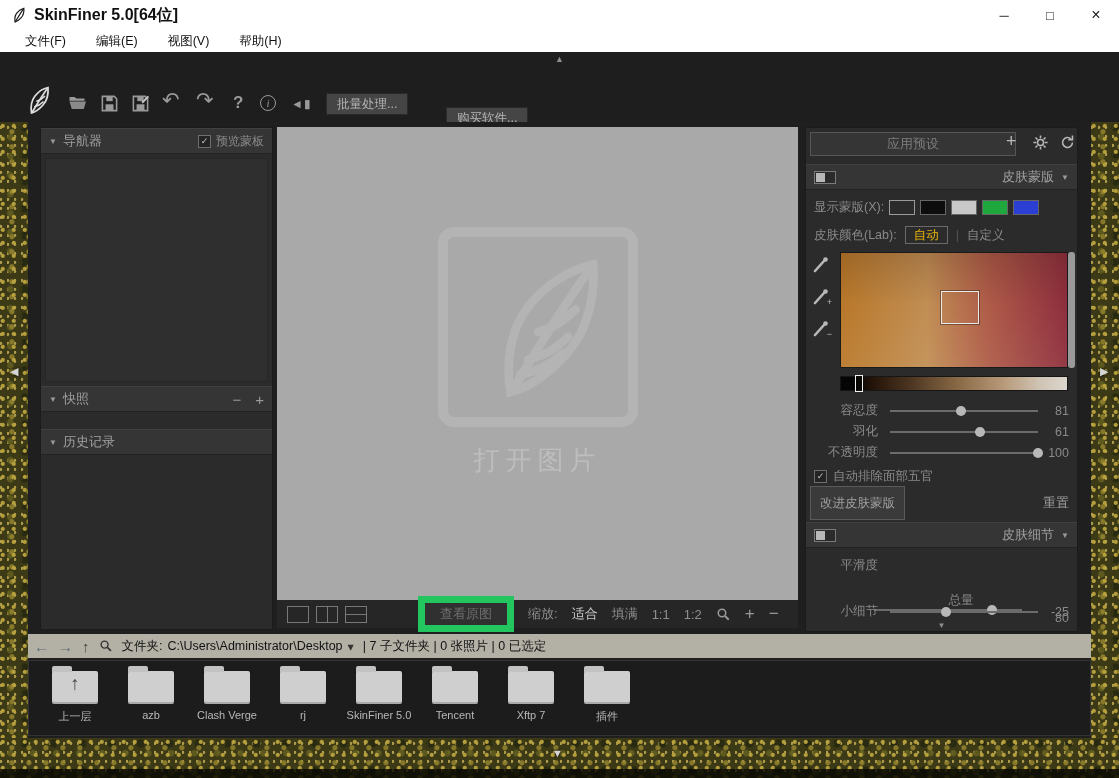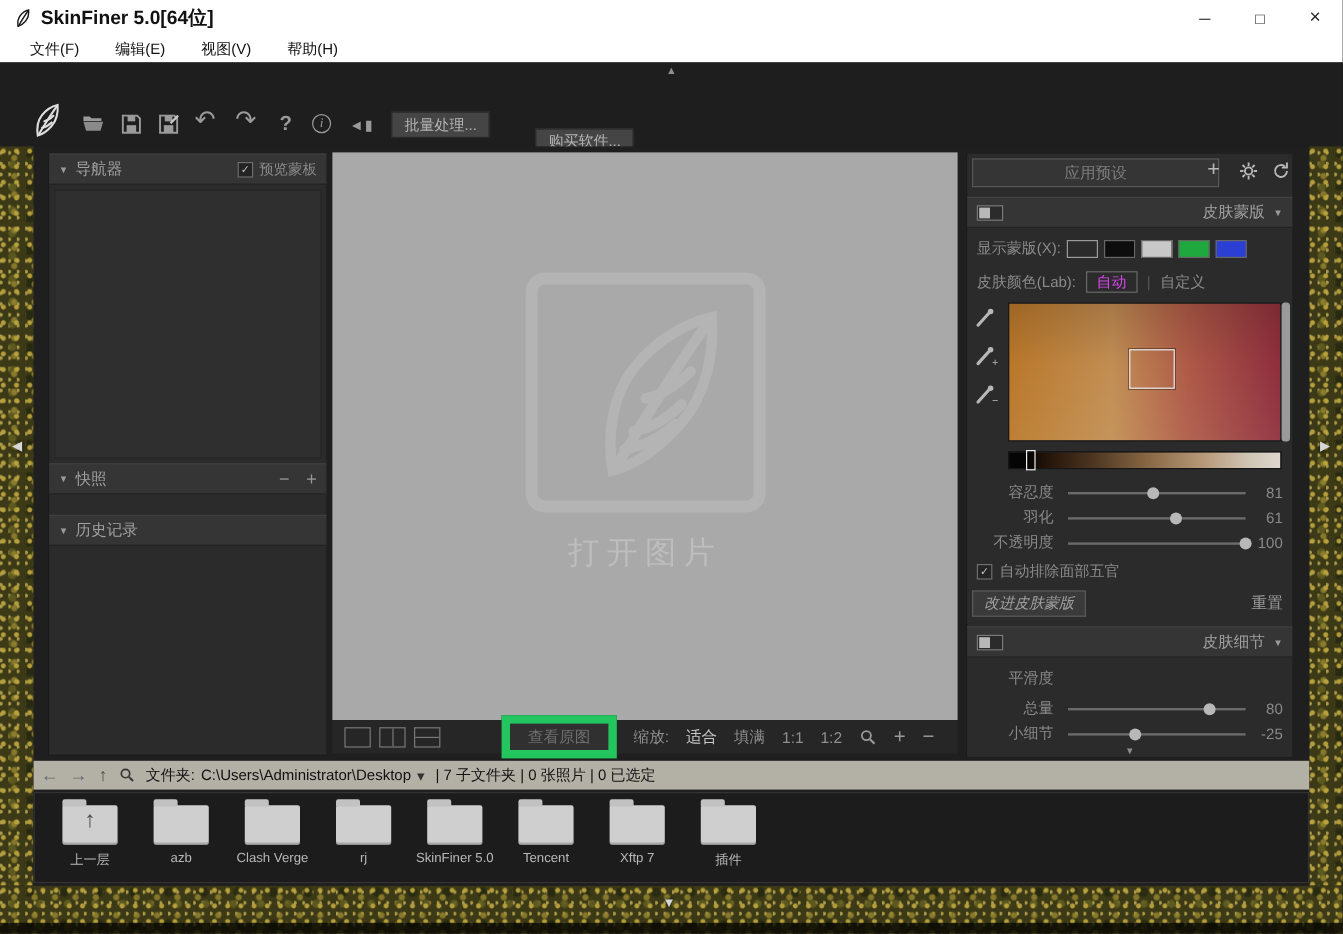--- a/index.html
+++ b/index.html
@@ -75,41 +75,41 @@
   .zoom-pm{font-size:17px;color:#9a9a9a;}
 
   
   .dropdown{position:absolute;left:4px;top:4px;width:206px;height:24px;background:#353535;border:1px solid #565656;color:#7d7d7d;font-size:13px;display:flex;align-items:center;justify-content:center;box-sizing:border-box;}
   .rp-icon{position:absolute;top:6px;color:#b8b8b8;}
   .toggle-ic{width:22px;height:13px;border:1px solid #7a7a7a;box-sizing:border-box;position:relative;background:#2b2b2b;}
   .toggle-ic::before{content:"";position:absolute;left:1px;top:1px;width:9px;height:9px;background:#b8b8b8;}
   .rp-row{position:absolute;left:0;width:100%;display:flex;align-items:center;padding:0 8px;box-sizing:border-box;color:#8a8a8a;font-size:12.5px;}
   .swatch{width:26px;height:15px;border:1px solid #666;box-sizing:border-box;margin-left:5px;}
   .swatch.none{border-color:#9a9a9a;background:transparent;}
-  .mini-btn{height:18px;padding:0 8px;border:1px solid #6a6a6a;color:#d946ef;display:flex;align-items:center;font-size:12.5px;box-sizing:border-box;}
+  .mini-btn{height:18px;padding:0 8px;border:1px solid #6a6a6a;color:#eab308;display:flex;align-items:center;font-size:12.5px;box-sizing:border-box;}
   .sep{color:#555;margin:0 8px;}
   .dropper-col{position:absolute;left:6px;top:128px;display:flex;flex-direction:column;gap:14px;}
   .dropper{position:relative;width:18px;height:18px;}
   .dropper .mark{position:absolute;right:-2px;bottom:-1px;font-size:9px;color:#b8b8b8;}
   .color-field{position:absolute;left:34px;top:124px;width:228px;height:116px;
     background:
       linear-gradient(to bottom, rgba(40,20,10,.18), rgba(0,0,0,0) 45%, rgba(255,255,230,.06)),
       linear-gradient(to right,#b9782a,#c18e54 38%,#ae5a48 66%,#8e2e3e);
     border:1px solid #1a1a1a;box-sizing:border-box;}
   .sel-rect{position:absolute;left:100px;top:38px;width:38px;height:33px;border:1px solid #e9e9e9;box-shadow:0 0 0 1px rgba(0,0,0,.35);box-sizing:border-box;}
   .vscroll{position:absolute;right:2px;top:124px;width:7px;height:116px;background:#9a9a9a;border-radius:3px;}
   .grad-bar{position:absolute;left:34px;top:248px;width:228px;height:15px;border:1px solid #151515;box-sizing:border-box;
     background:linear-gradient(to right,#050505 0 6%,#241409 14%,#4a3420 30%,#8a6a46 52%,#b89a7a 72%,#cfc4b4 88%,#dcd7cf);}
   .grad-handle{position:absolute;left:14px;top:-2px;width:8px;height:17px;border:1px solid #f0f0f0;background:rgba(0,0,0,.25);box-sizing:border-box;}
   .slider-row{position:absolute;left:0;width:100%;height:21px;display:flex;align-items:center;padding:0 8px;box-sizing:border-box;}
   .s-label{width:64px;text-align:right;color:#8a8a8a;font-size:12.5px;flex:0 0 auto;}
   .s-track{position:relative;margin-left:12px;width:148px;height:2px;background:#6b6b6b;flex:0 0 auto;}
   .s-knob{position:absolute;top:-4px;width:10px;height:10px;border-radius:50%;background:#b8b8b8;transform:translateX(-50%);}
   .s-value{margin-left:auto;color:#8a8a8a;font-size:12.5px;}
-  .improve-btn{height:22px;padding:0 9px;background:#3a3a3a;border:1px solid #5a5a5a;color:#9f9f9f;font-size:12.5px;display:flex;align-items:center;box-sizing:border-box;font-style:italic;}
+  .improve-btn{height:34px;padding:0 9px;background:#3a3a3a;border:1px solid #5a5a5a;color:#9f9f9f;font-size:12.5px;display:flex;align-items:center;box-sizing:border-box;}
   .rp-bottom-arrow{position:absolute;left:0;bottom:1px;width:100%;text-align:center;font-size:8px;color:#8e8e8e;}
 
   
   .statusbar{position:absolute;left:0;top:512px;width:1063px;height:24px;background:#b3b0a6;display:flex;align-items:center;gap:9px;padding:0 6px;box-sizing:border-box;color:#111;font-size:12.5px;}
   .nav-arrow{font-size:15px;font-weight:bold;color:#5f6a72;}
   .nav-up{font-size:15px;font-weight:bold;color:#4a4a42;}
 
   
   .filebrowser{position:absolute;left:0;top:538px;width:1063px;height:76px;background:#1c1c1c;border:1px solid #333;box-sizing:border-box;}
   .tile{position:absolute;top:4px;width:76px;height:66px;text-align:center;}
@@ -377,21 +377,21 @@
     <div class="phead" style="top:394px;">
       <span class="toggle-ic"></span>
       <span style="margin-left:auto;">皮肤细节</span>
       <span class="tri" style="margin:0 0 0 7px;">▼</span>
     </div>
 
     <div class="rp-row" style="top:428px;height:18px;">
       <span style="width:64px;text-align:right;display:inline-block;">平滑度</span>
     </div>
 
-    <div class="slider-row" style="top:452px;">
+    <div class="slider-row" style="top:464px;flex-direction:column;">
       <span class="s-label">总量</span>
       <div class="s-track">
         <div class="s-knob" style="left: 80%;"></div>
       </div>
       <span class="s-value">80</span>
     </div>
     <div class="slider-row" style="top:473px;">
       <span class="s-label">小细节</span>
       <div class="s-track">
         <div class="s-knob" style="left: 37.5%;"></div>

